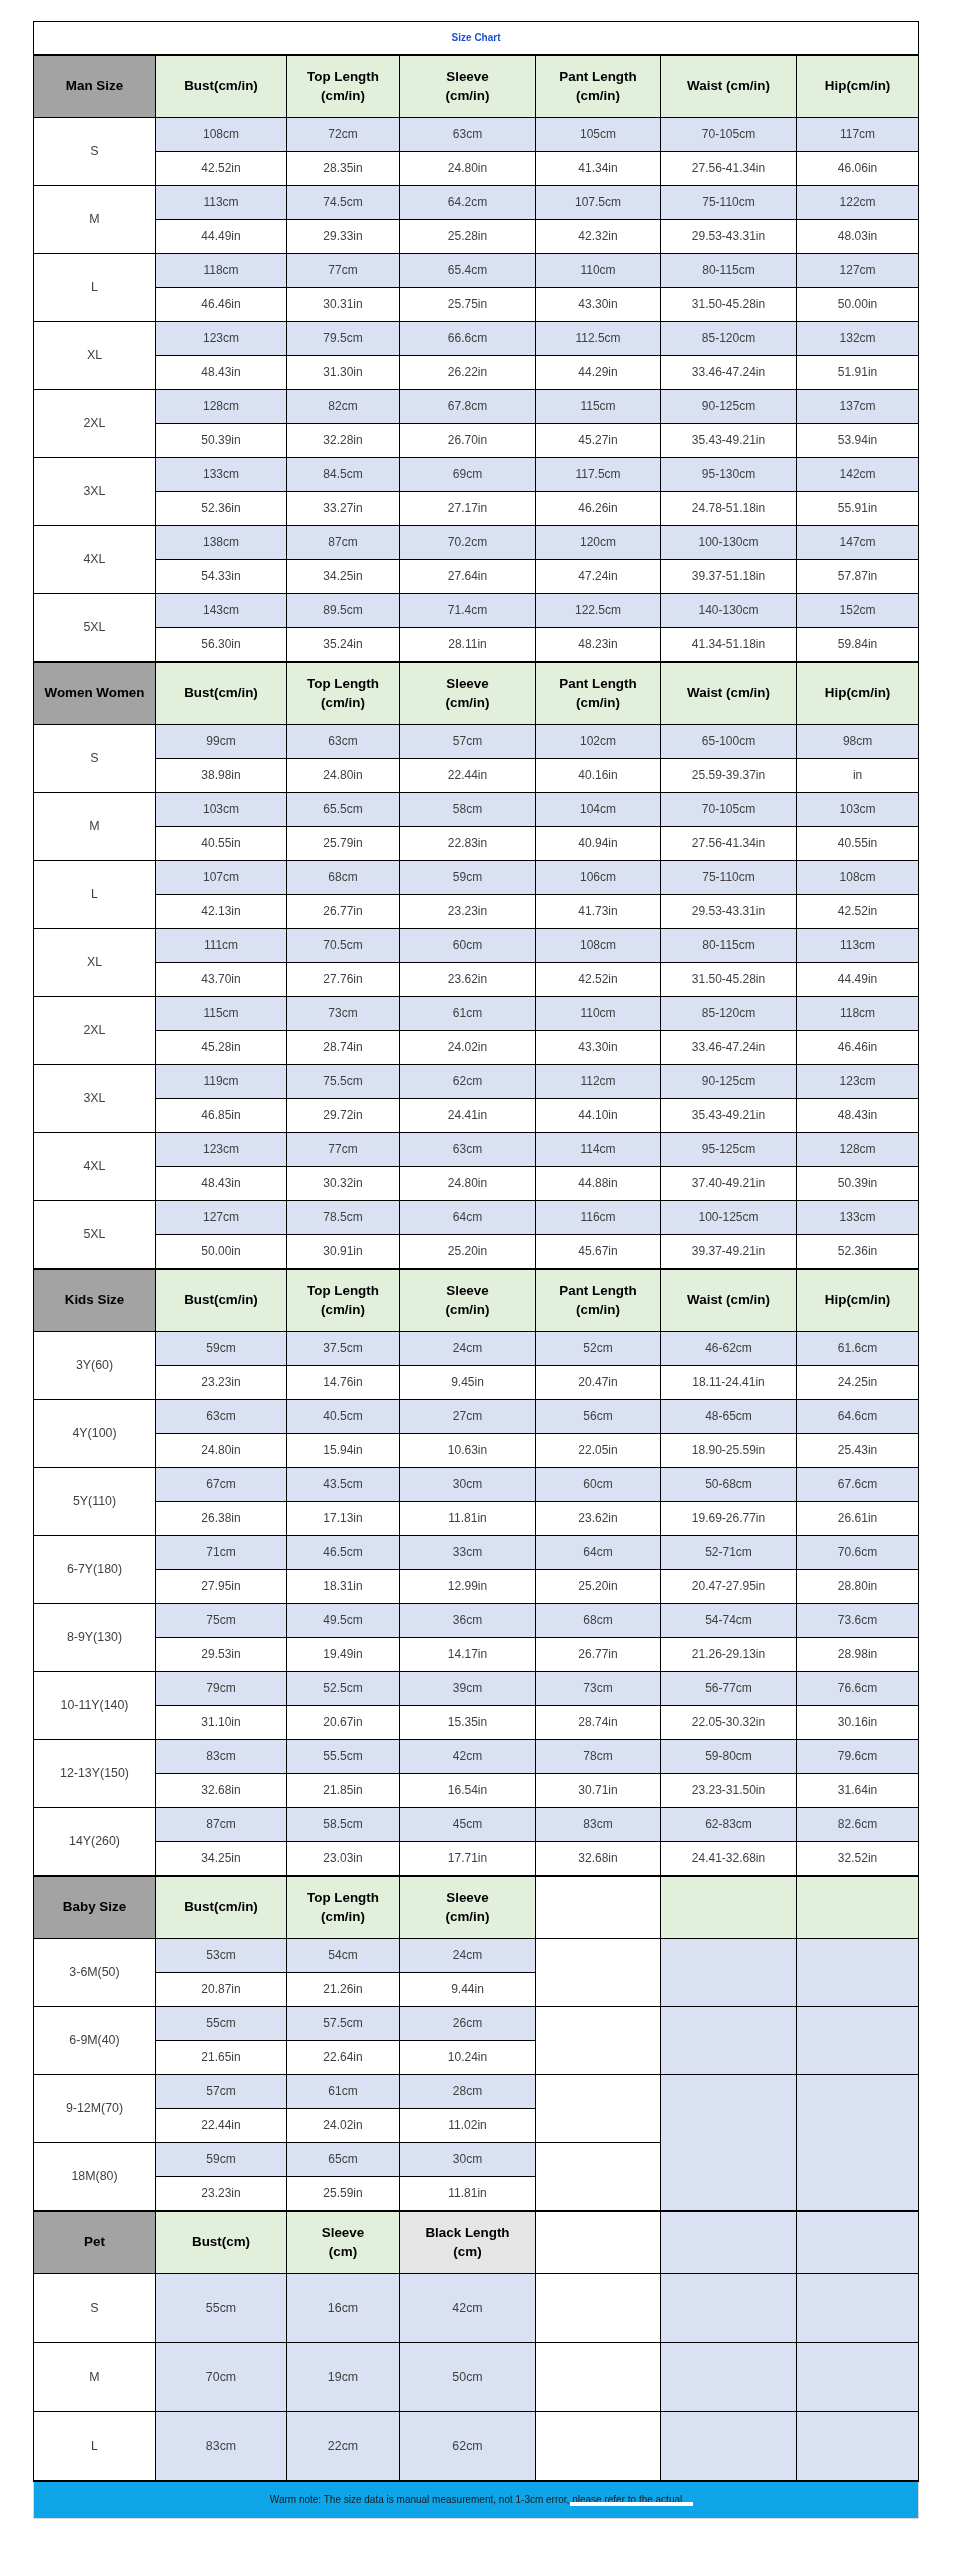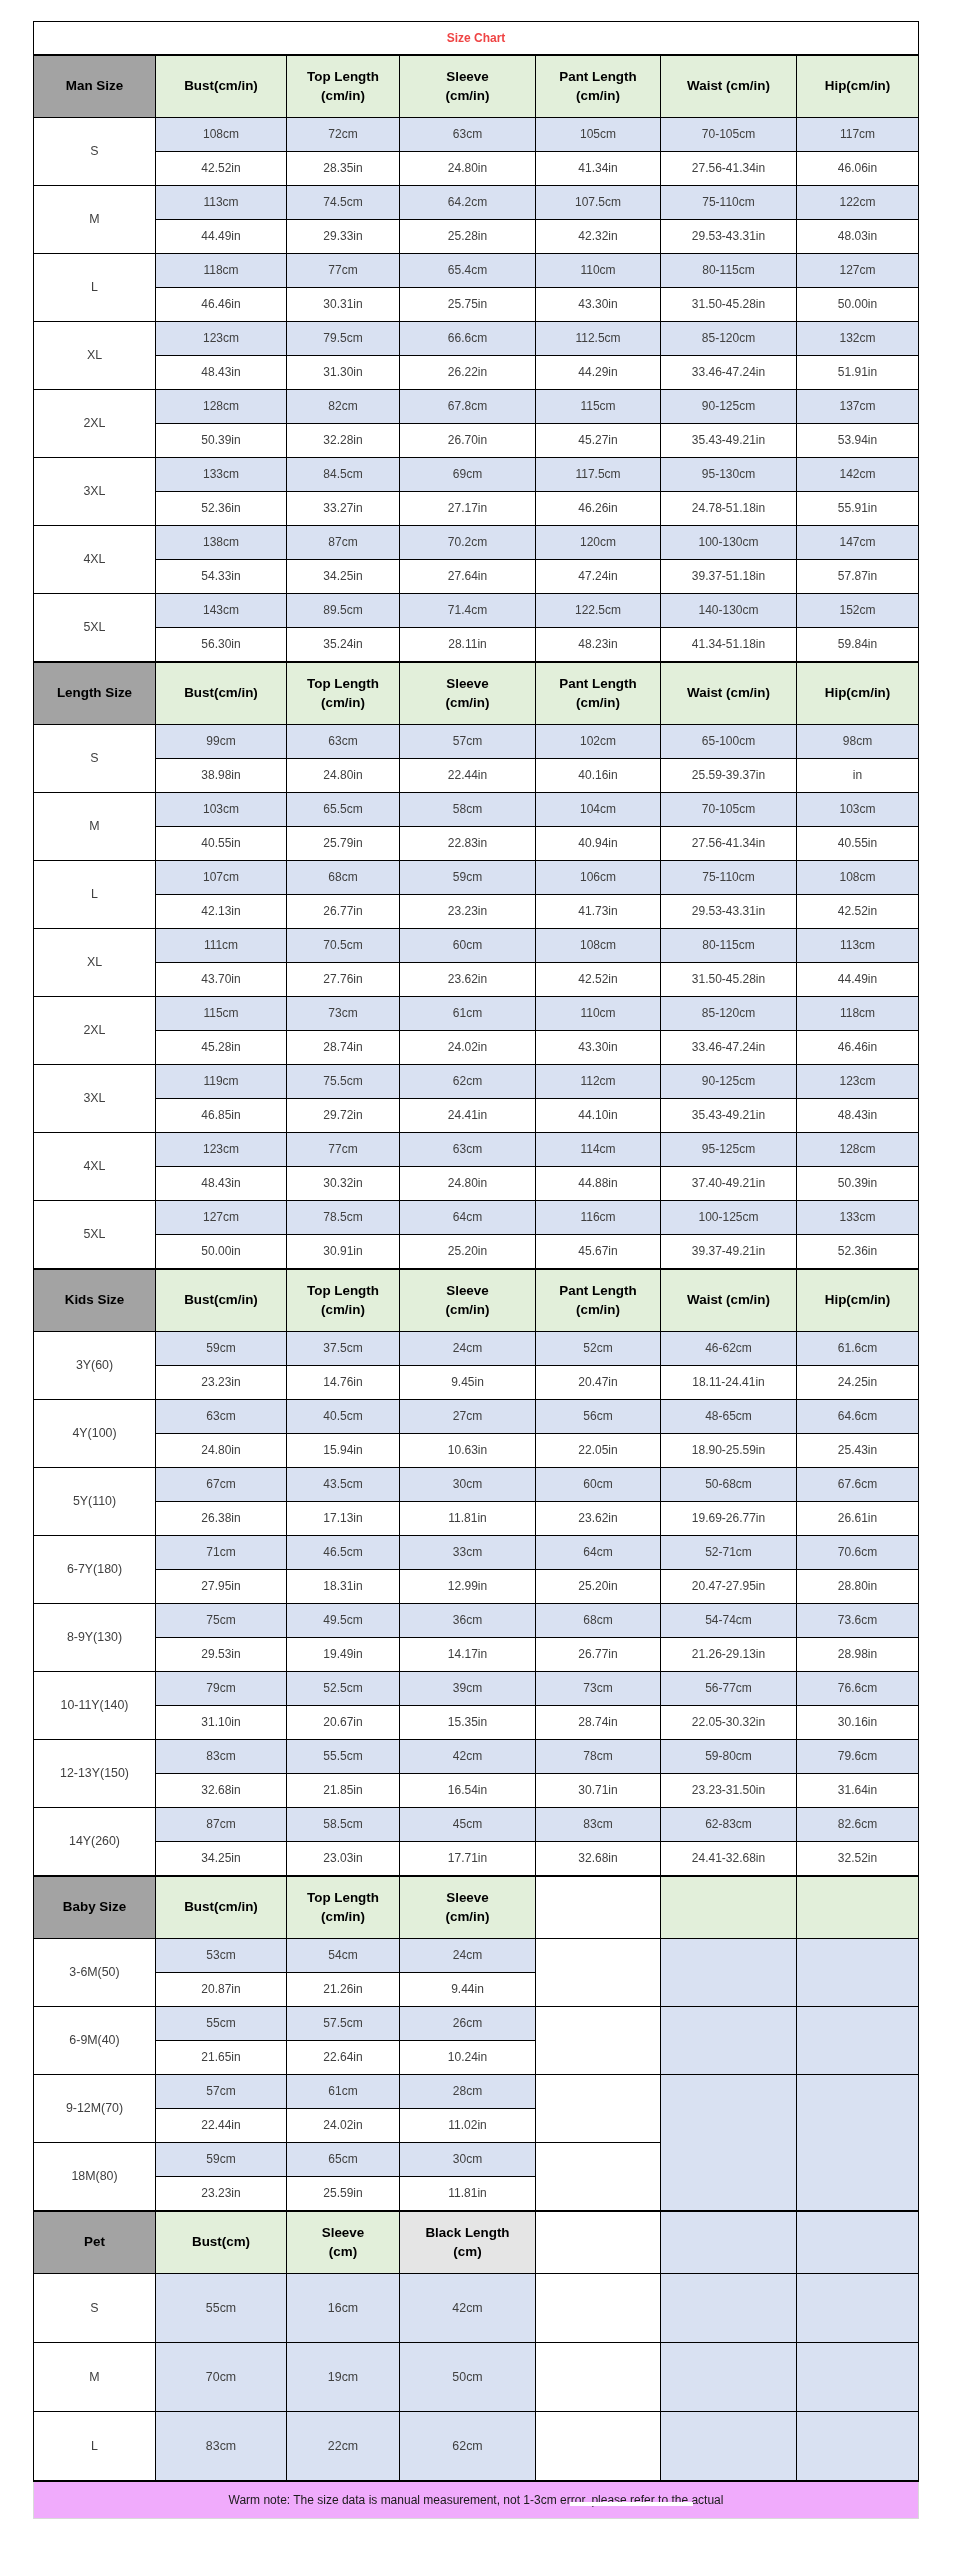--- a/index.html
+++ b/index.html
@@ -25,22 +25,22 @@
     color: #3f3f3f;
     font-size: 12px;
     padding: 0 1.9px;
     overflow: hidden;
   }
   td:last-child { border-right: 1.9px solid #000; }
   .title-row td {
     height: 31.5px;
     border-bottom: 2.9px solid #000;
     font-weight: bold;
-    font-size: 12px;
-    color: #ef4444;
+    font-size: 10px;
+    color: #1d4ed8;
     background: #fff;
   }
   tr.sec-head td {
     border-top: 2.9px solid #000;
     height: 61px;
     font-weight: bold;
     font-size: 13.4px;
     color: #000;
     white-space: pre-line;
     line-height: 1.45;
@@ -51,23 +51,23 @@
   td.size-col { background: #fff; font-size: 12.4px; }
   td.green  { background: #e2efda; }
   td.blue   { background: #d9e1f2; }
   td.yellow { background: #e5e5e5; }
   td.white  { background: #ffffff; }
   tr.warning-row td {
     height: 36px;
     border-top: 2.9px solid #000;
     border-left: 1px solid #d9d9d9;
     border-bottom: 1px solid #d9d9d9;
-    font-size: 12px;
+    font-size: 10px;
     color: #1a1a1a;
-    background: #f0abfc;
+    background: #0ea5e9;
   }
   tr.warning-row td:last-child { border-right: 1px solid #d9d9d9; }
   .border-gap {
     position: absolute;
     background: #ffffff;
   }
 </style>
 </head>
 <body>
 
@@ -227,21 +227,21 @@
       </tr>
       <tr class="in-row">
         <td class="white">56.30in</td>
         <td class="white">35.24in</td>
         <td class="white">28.11in</td>
         <td class="white">48.23in</td>
         <td class="white">41.34-51.18in</td>
         <td class="white">59.84in</td>
       </tr>
       <tr class="sec-head">
-        <td class="size-head">Length Size</td>
+        <td class="size-head">Women Women</td>
         <td class="green">Bust(cm/in)</td>
         <td class="green">Top Length
 (cm/in)</td>
         <td class="green">Sleeve
 (cm/in)</td>
         <td class="green">Pant Length
 (cm/in)</td>
         <td class="green">Waist (cm/in)</td>
         <td class="green">Hip(cm/in)</td>
       </tr>

